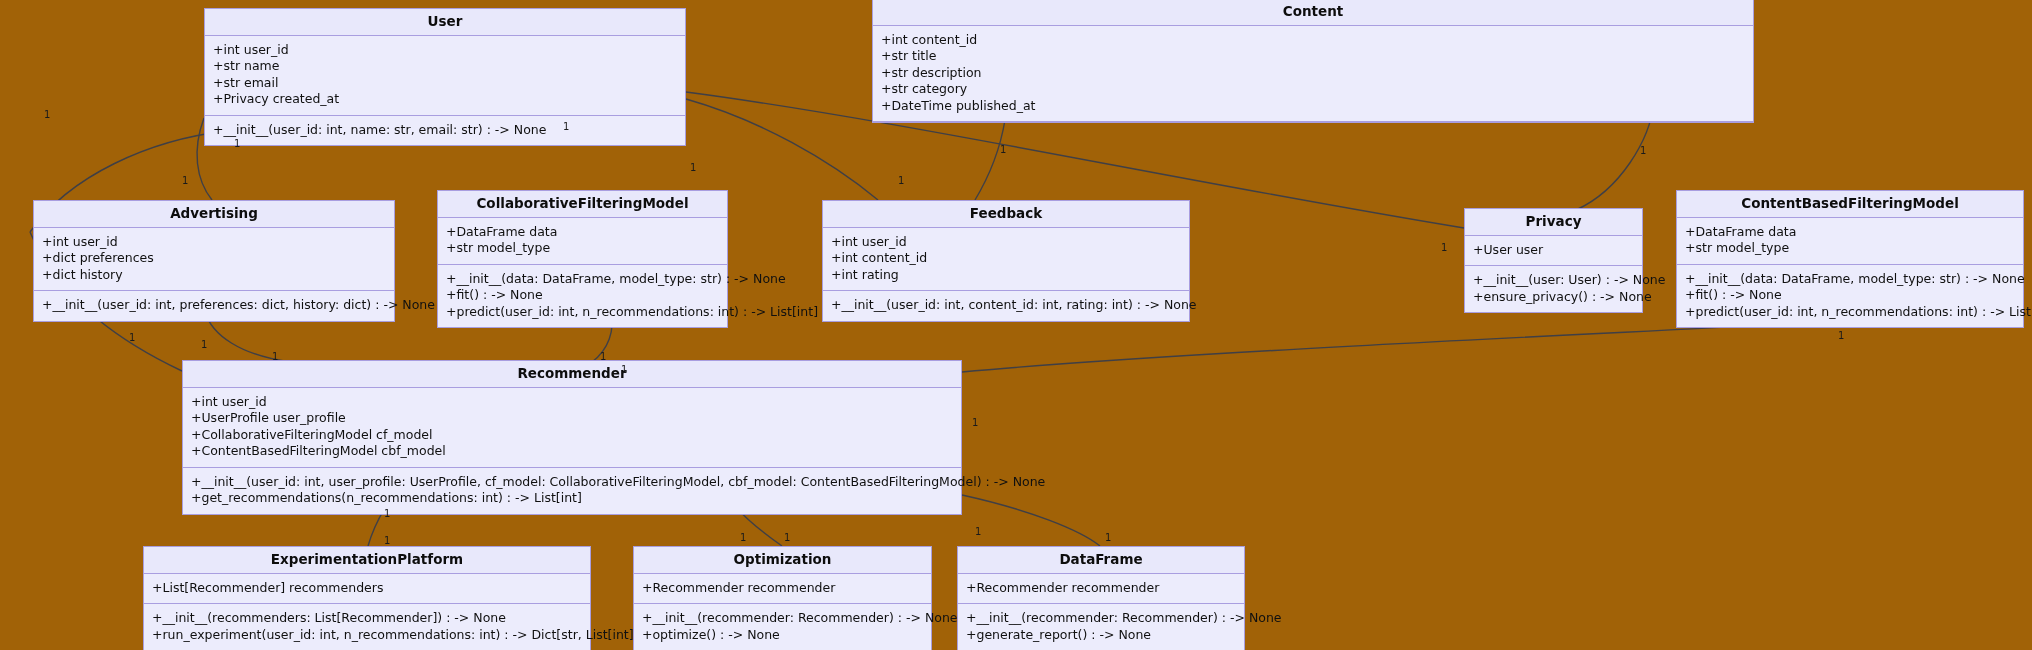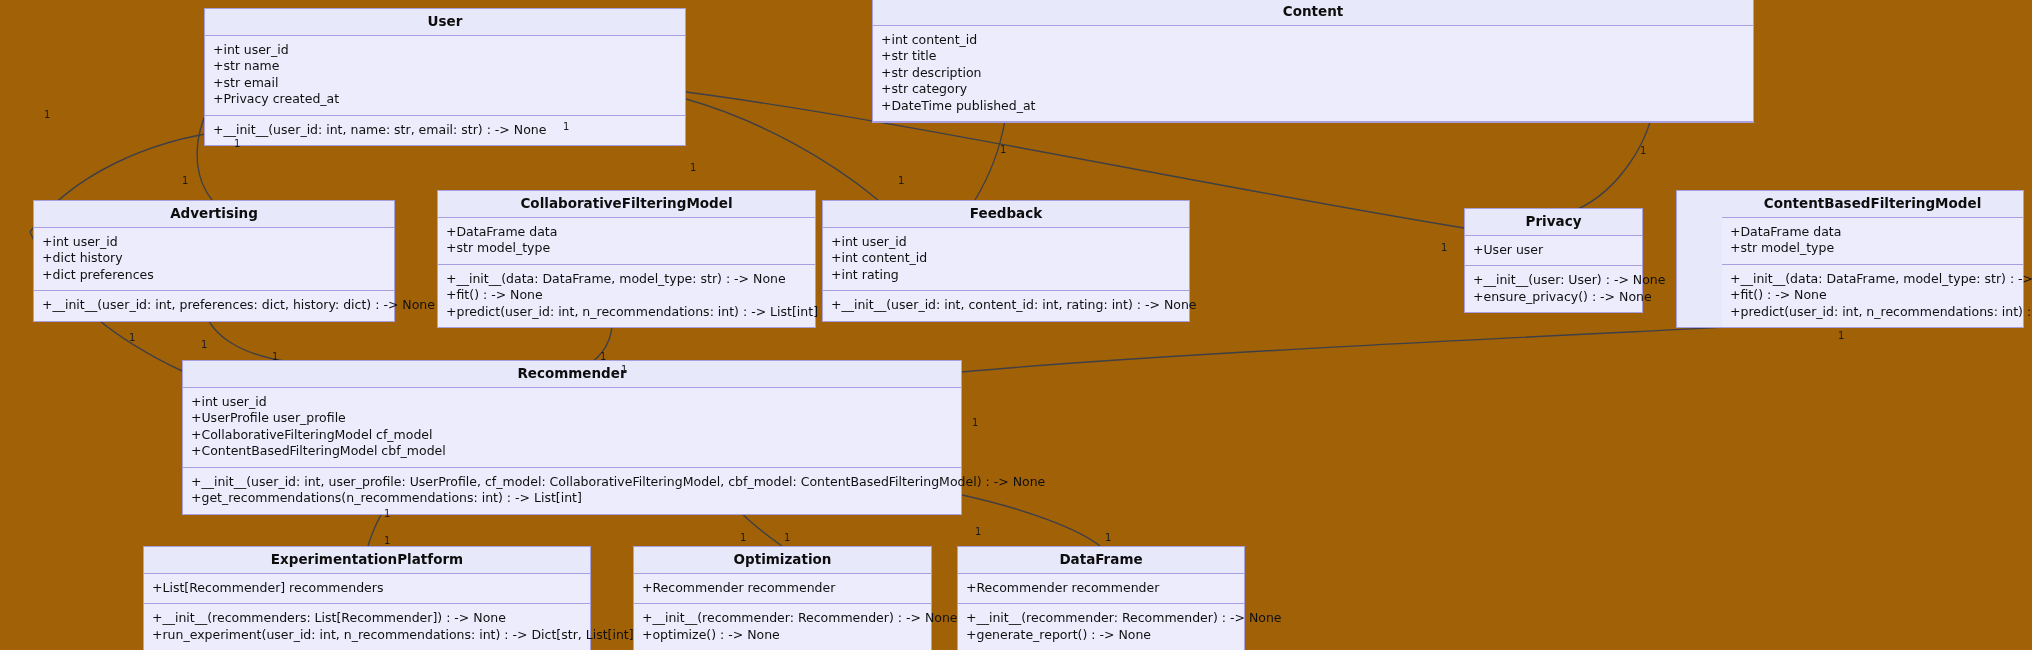--- a/index.html
+++ b/index.html
@@ -75,24 +75,24 @@
     font-size: 12.5px;
     color: #101010;
     line-height: 1.32;
     white-space: nowrap;
   }
   
   #cls-user            { left: 204px;  top: 8px;   width: 482px; }
   #cls-content         { left: 872px;  top: -2px;  width: 882px; }
   #cls-advertising     { left: 1477px; top: 30px;  width: 342px; }
   #cls-userprofile     { left: 33px;   top: 200px; width: 362px; }
-  #cls-collab          { left: 437px;  top: 190px; width: 379px; }
+  #cls-collab          { left: 437px;  top: 190px; width: 291px; }
   #cls-feedback        { left: 822px;  top: 200px; width: 368px; }
   #cls-privacy         { left: 1464px; top: 208px; width: 179px; }
-  #cls-contentbased    { left: 1676px; top: 190px; width: 348px; padding-left: 45px; }
+  #cls-contentbased    { left: 1676px; top: 190px; width: 348px; }
   #cls-recommender     { left: 182px;  top: 360px; width: 780px; }
   #cls-experiment      { left: 143px;  top: 546px; width: 448px; }
   #cls-optimization    { left: 633px;  top: 546px; width: 299px; }
   #cls-monitoring      { left: 957px;  top: 546px; width: 288px; }
 </style>
 </head>
 <body>
 
 <div id="diagram">
 
@@ -147,22 +147,22 @@
       <div class="row">+str category</div>
       <div class="row">+DateTime published_at</div>
     </div>
   </div>
 
 
   <div class="uml-class" id="cls-userprofile">
     <div class="uml-title">Advertising</div>
     <div class="uml-attrs">
       <div class="row">+int user_id</div>
+      <div class="row">+dict preferences</div>
       <div class="row">+dict history</div>
-      <div class="row">+dict preferences</div>
     </div>
     <div class="uml-methods">
       <div class="row">+__init__(user_id: int, preferences: dict, history: dict) : -&gt; None</div>
     </div>
   </div>
 
   <div class="uml-class" id="cls-collab">
     <div class="uml-title">CollaborativeFilteringModel</div>
     <div class="uml-attrs">
       <div class="row">+DataFrame data</div>

